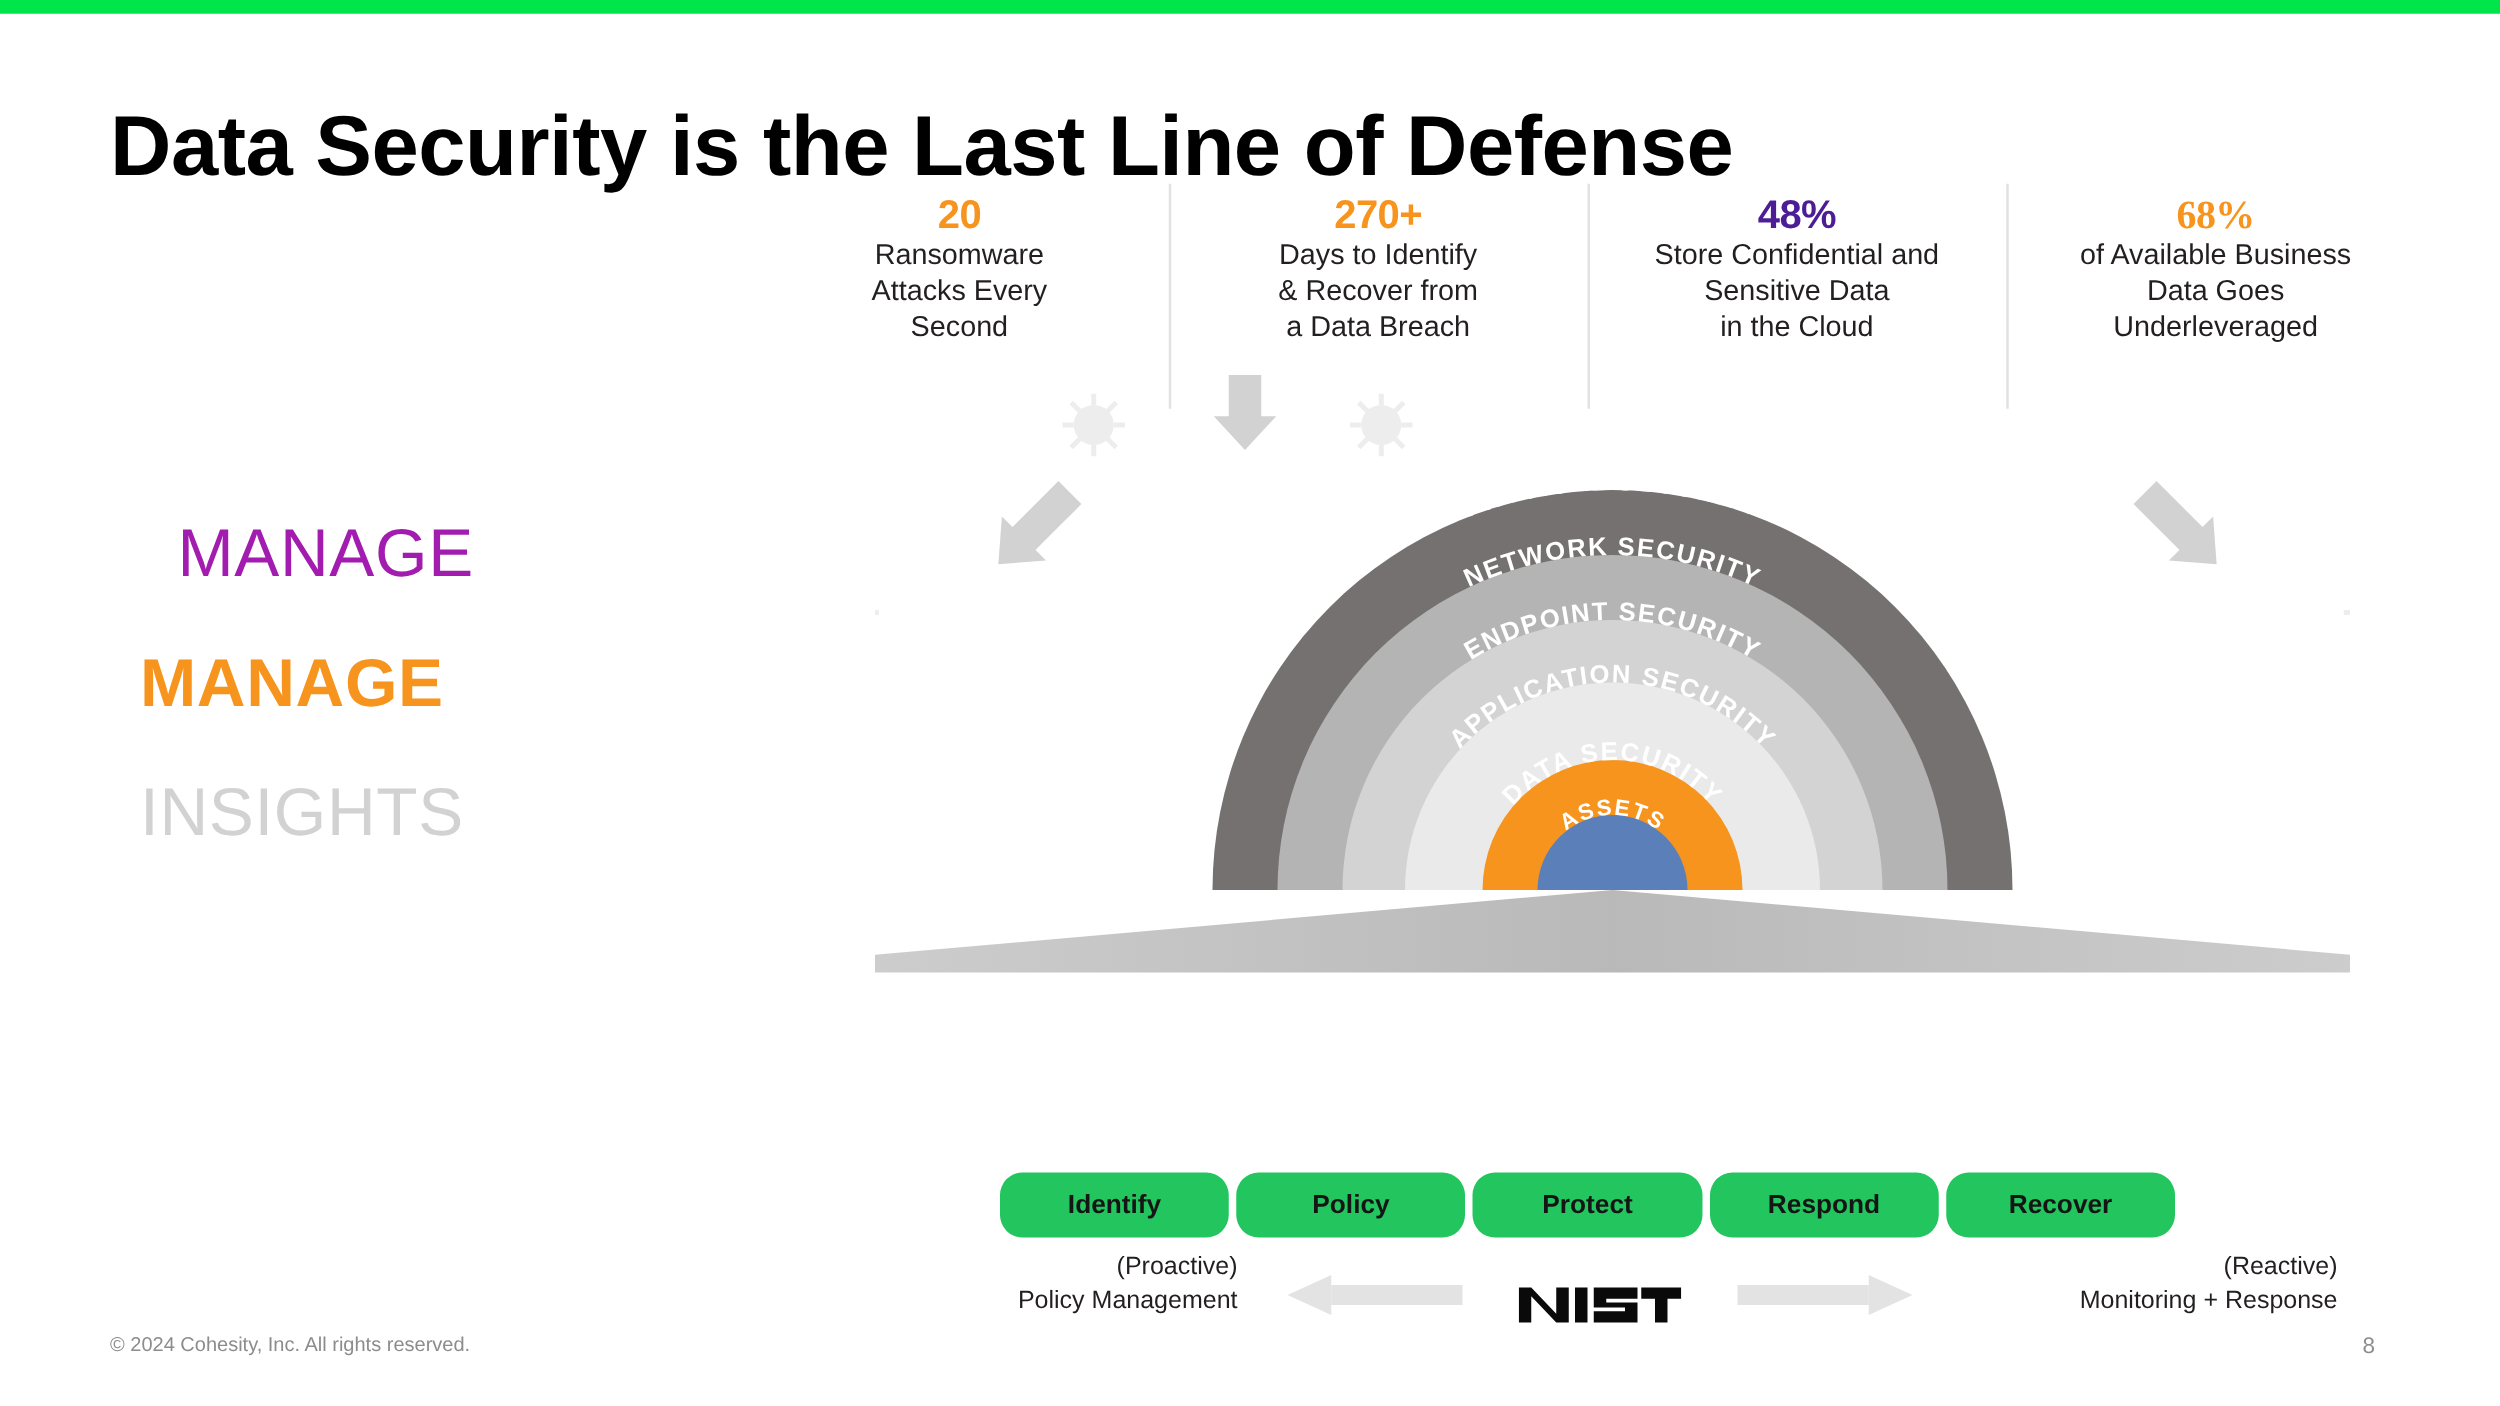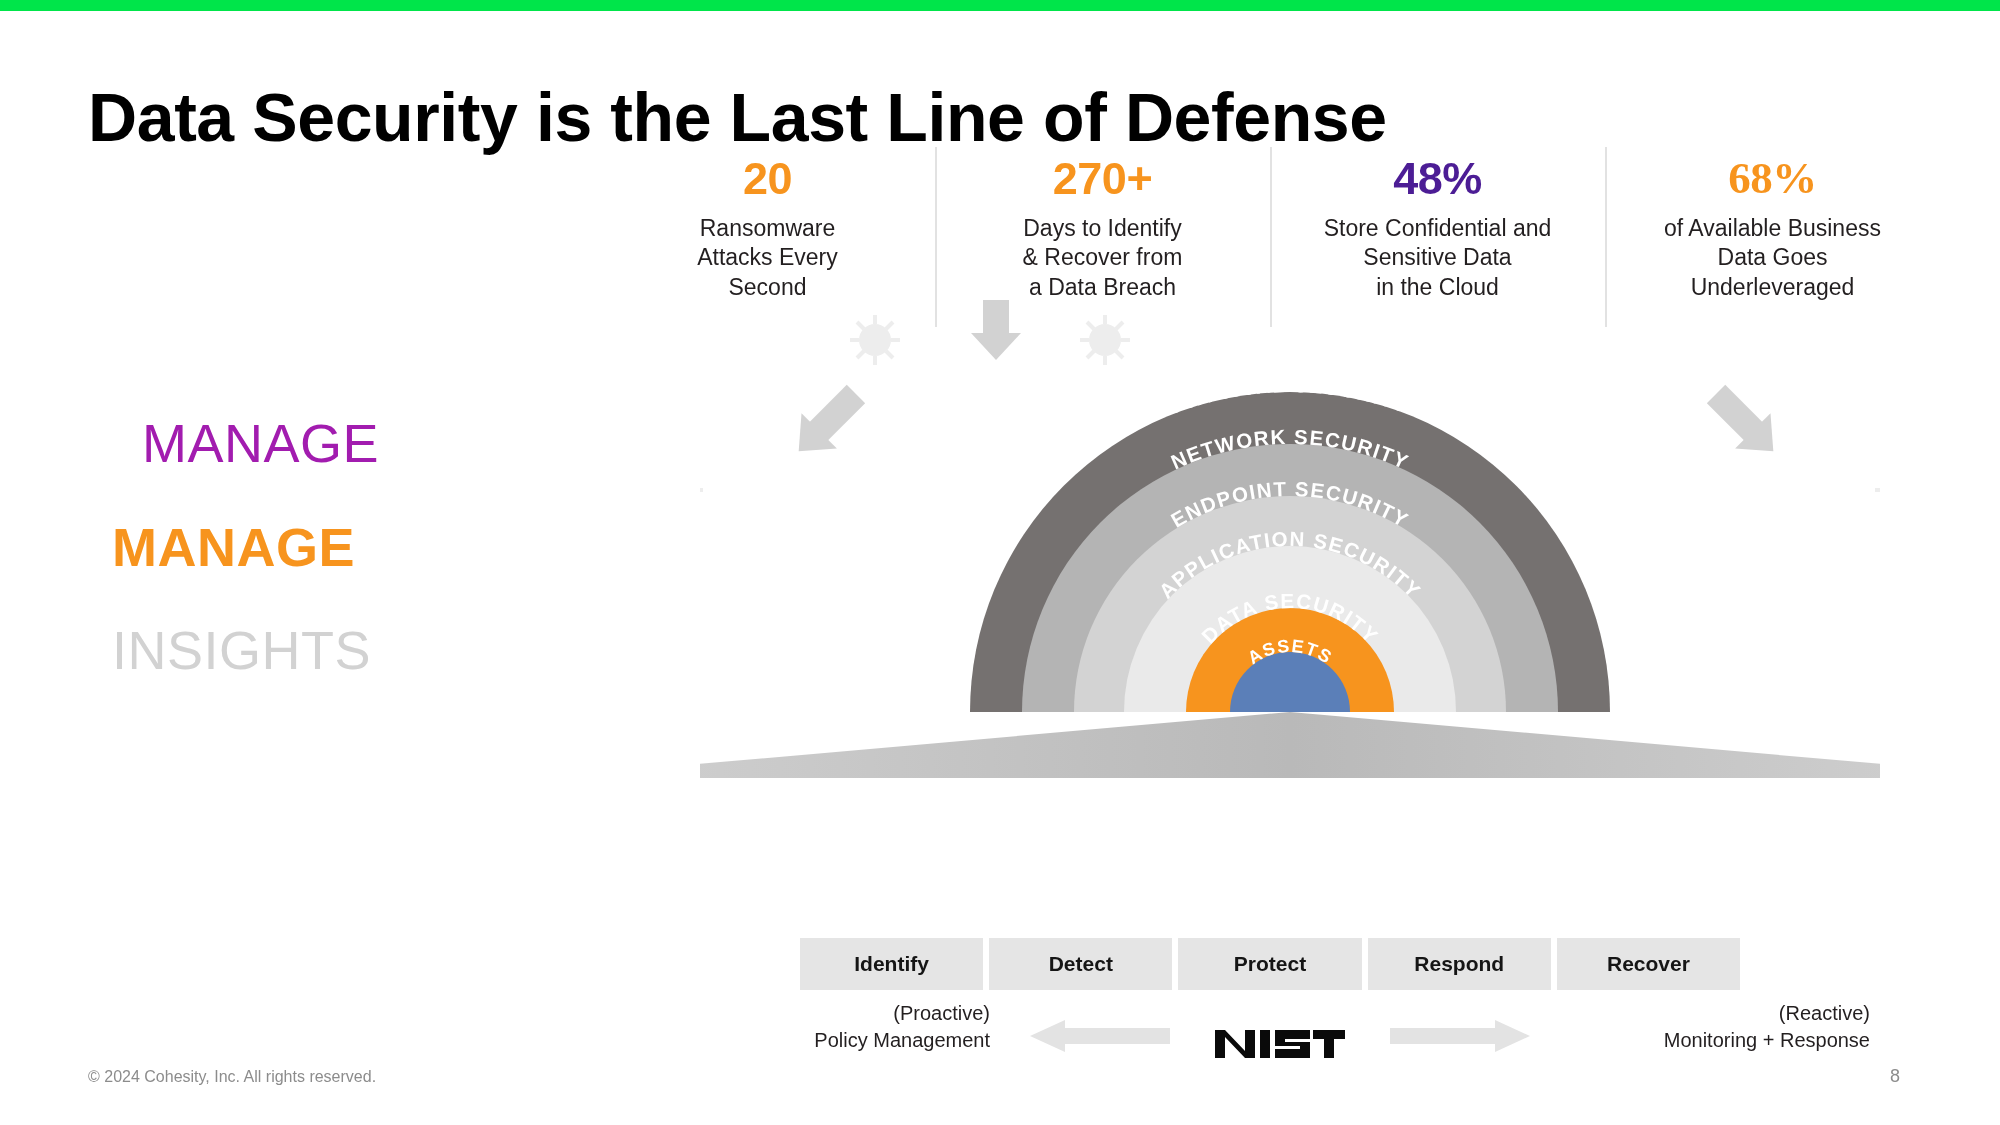--- a/index.html
+++ b/index.html
@@ -26,22 +26,22 @@
   }
   .stat{
     flex:1 1 0; text-align:center; position:relative;
     padding:0 14px;
   }
   .stat + .stat::before{
     content:""; position:absolute; left:0; top:-8px;
     width:2px; height:180px; background:#e2e2e2;
   }
   .stat-value{
-    font-size:45px; font-weight:bold; color:#F7941E;
-    line-height:1.05; margin-bottom:12px; letter-spacing:-0.5px;
+    font-size:32px; font-weight:bold; color:#F7941E;
+    line-height:1.05; letter-spacing:-0.5px;
   }
   .stat-label{
     font-size:23px; line-height:1.27; color:#231f20; font-weight:400;
   }
   
   .pillars{
     position:absolute; left:112px; top:392px; width:420px;
   }
   .pillar{
     font-size:54px; line-height:1.92; font-weight:400;
@@ -54,21 +54,21 @@
     width:1180px; height:620px;
   }
   .dome-svg{ position:absolute; left:0; top:0; }
   
   .nist-boxes{
     position:absolute; left:800px; top:938px;
     width:940px; height:52px;
     display:flex; gap:6px;
   }
   .nist-box{
-    flex:1 1 0; background:#e5e5e5; border-radius:0;
+    flex:1 1 0; background:#22c55e; border-radius:18px;
     display:flex; align-items:center; justify-content:center;
     font-size:21px; font-weight:bold; color:#151515;
   }
   .nist-foot{
     position:absolute; left:700px; top:1000px; width:1160px; height:70px;
   }
   .foot-side{
     position:absolute; top:0; width:300px; text-align:right;
     font-size:20px; line-height:1.35; color:#231f20;
   }
@@ -270,21 +270,21 @@
           <line x1="11" y1="-11" x2="18" y2="-18"></line>
             <line x1="-11" y1="11" x2="-18" y2="18"></line>
         </g>
       </g>
     </g>
   </svg>
 </div>
 
 <div class="nist-boxes">
   <div class="nist-box">Identify</div>
-  <div class="nist-box">Detect</div>
+  <div class="nist-box">Policy</div>
   <div class="nist-box">Protect</div>
   <div class="nist-box">Respond</div>
   <div class="nist-box">Recover</div>
 </div>
 
 <div class="nist-foot">
   <div class="foot-side foot-left ml">(Proactive)<br>Policy Management</div>
   <div class="foot-side foot-right ml">(Reactive)<br>Monitoring + Response</div>
 
   <svg style="position:absolute;left:300px;top:8px" width="560" height="60" viewBox="0 0 560 60">

